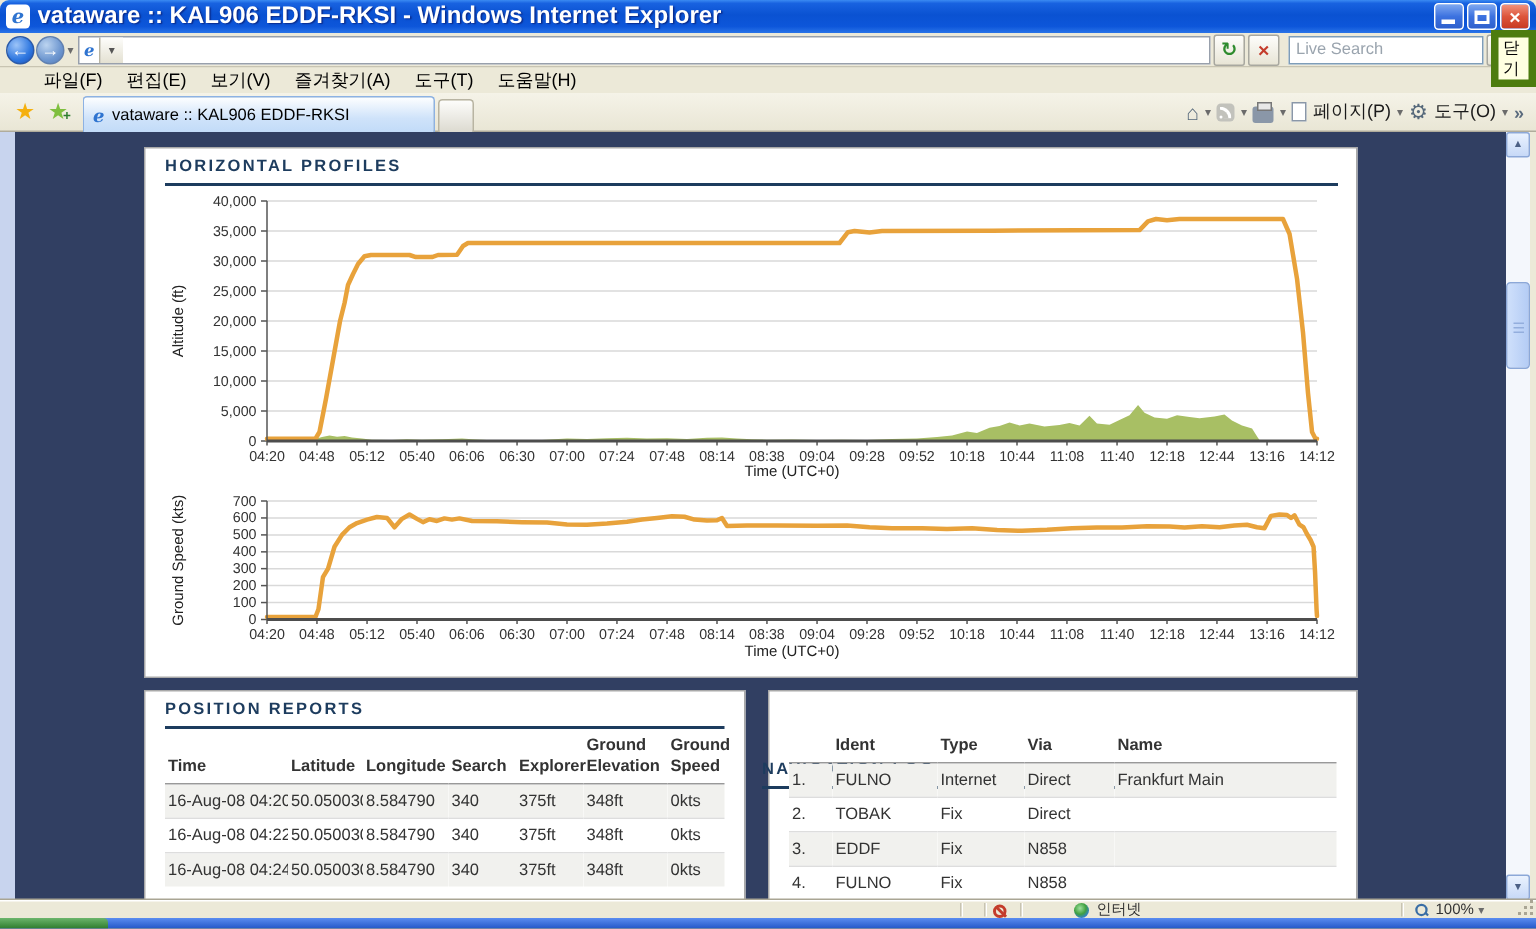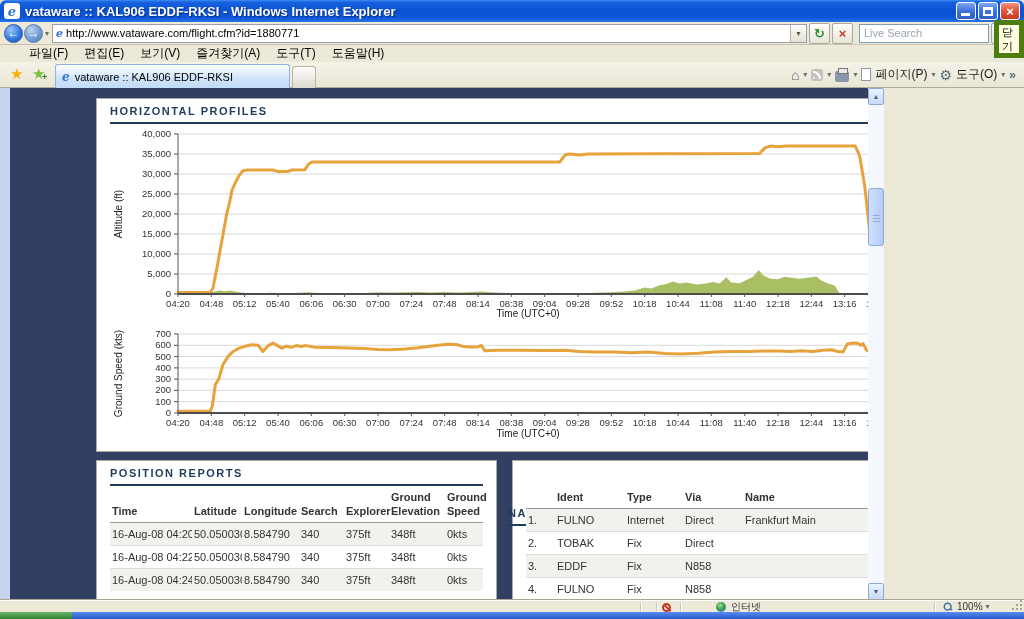--- a/index.html
+++ b/index.html
@@ -7,21 +7,21 @@
   body { font-family:"Liberation Sans","DejaVu Sans",sans-serif; font-size:12px; background:#ECE9D8; }
   #win { position:relative; width:1024px; height:619px; }
 
   
   .titlebar { position:absolute; top:0; left:0; right:0; height:22px;
     background:linear-gradient(180deg,#3B8BF2 0%,#1862E0 10%,#0A52D2 45%,#0D56DA 80%,#2A74E8 100%);
     border-radius:6px 6px 0 0; display:flex; align-items:center; padding:0 4px; }
   .ie-e { font-family:"DejaVu Serif",serif; font-style:italic; font-weight:bold; color:#2F74D0; }
   .titlebar .ie-e { width:16px; height:16px; background:#fff; border-radius:3px; display:inline-flex;
     align-items:center; justify-content:center; font-size:13px; margin-right:5px; }
-  .titlebar .ttl { color:#fff; font-weight:bold; font-size:13px; text-shadow:1px 1px 1px #0A2A8A;
+  .titlebar .ttl { color:#fff; font-weight:bold; font-size:16px; text-shadow:1px 1px 1px #0A2A8A;
     white-space:nowrap; overflow:hidden; flex:1; }
   .winbtns { display:flex; gap:2px; }
   .wbtn { width:20px; height:18px; border:1px solid #fff; border-radius:3px; position:relative;
     background:linear-gradient(180deg,#7FA8F0 0%,#3C72E0 50%,#2E5FCC 100%); }
   .wbtn.close { background:linear-gradient(180deg,#F0937E 0%,#DD553B 50%,#C83A22 100%); }
   .wbtn .bar { position:absolute; left:4px; bottom:3px; width:9px; height:3px; background:#fff; }
   .wbtn .box { position:absolute; left:4px; top:4px; width:10px; height:9px; border:2px solid #fff; border-top-width:3px; }
   .wbtn .x { position:absolute; width:100%; text-align:center; top:0px; color:#fff; font-weight:bold; font-size:13px; line-height:17px; }
   .tooltip { position:absolute; top:20px; left:994px; background:#FFFFE1; border:5px solid #4d7c0f;
     font-size:11px; padding:0 3px; line-height:14px; z-index:50; }
@@ -75,21 +75,21 @@
   .feedicon { width:12px; height:12px; background:#C2C2BC; border-radius:3px; position:relative; }
   .feedicon::before { content:""; position:absolute; left:2px; bottom:2px; width:6px; height:6px;
     border:2px solid #fff; border-bottom:none; border-left:none; border-radius:0 100% 0 0; }
   .feedicon::after { content:""; position:absolute; left:2px; bottom:2px; width:2px; height:2px; background:#fff; border-radius:50%; }
   .printicon { width:14px; height:11px; background:#8A97A8; border-radius:2px; position:relative; margin-top:3px; }
   .printicon::before { content:""; position:absolute; left:3px; top:-3px; width:8px; height:4px; background:#E8E8E8; border:1px solid #777; }
   .pageicon { width:10px; height:13px; background:#fff; border:1px solid #8A97A8; }
   .chev { color:#5A6B7D; font-weight:bold; }
 
   
-  .content { position:absolute; top:88px; left:0; width:884px; height:512px; background:#313F62; overflow:hidden; }
+  .content { position:absolute; top:88px; left:0; width:1020px; height:512px; background:#313F62; overflow:hidden; }
   .edgeL { position:absolute; left:0; top:0; bottom:0; width:10px; background:#C8D4EE; }
   .panel { position:absolute; background:#fff; border:1px solid #A9A9A9; }
   #panel-profiles { left:96px; top:10px; width:809px; height:354px; }
   #panel-positions { left:96px; top:372px; width:401px; height:170px; }
   #panel-navlog { left:512px; top:372px; width:393px; height:170px; }
   .sechead { position:absolute; font-size:11px; font-weight:bold; letter-spacing:1.5px; color:#1D3C5E;
     border-bottom:2px solid #1D3C5E; padding-bottom:5px; }
   #sec-profiles { left:110px; top:17px; width:782px; }
   #sec-positions { left:110px; top:379px; width:373px; }
   #sec-navlog { left:508px; top:379px; width:365px;margin-top:40px; }
@@ -162,21 +162,20 @@
   <div class="addrbar">
     <span class="navcircle">
         <span>←</span>
       </span>
     <span class="navcircle dim">
         <span>→</span>
       </span>
     <span class="smalldd">▾</span>
     <span class="addrfield">
       <span class="ie-e">e</span>
-      <input type="text" value="http://www.vataware.com/flight.cfm?id=1880771" style="">
       <span class="fieldbtn">▾</span>
     </span>
     <span class="sqbtn refresh">
         <span>↻</span>
       </span>
     <span class="sqbtn stop">
         <span>×</span>
       </span>
     <span class="searchbox">
       <input type="text" placeholder="Live Search" style="">

